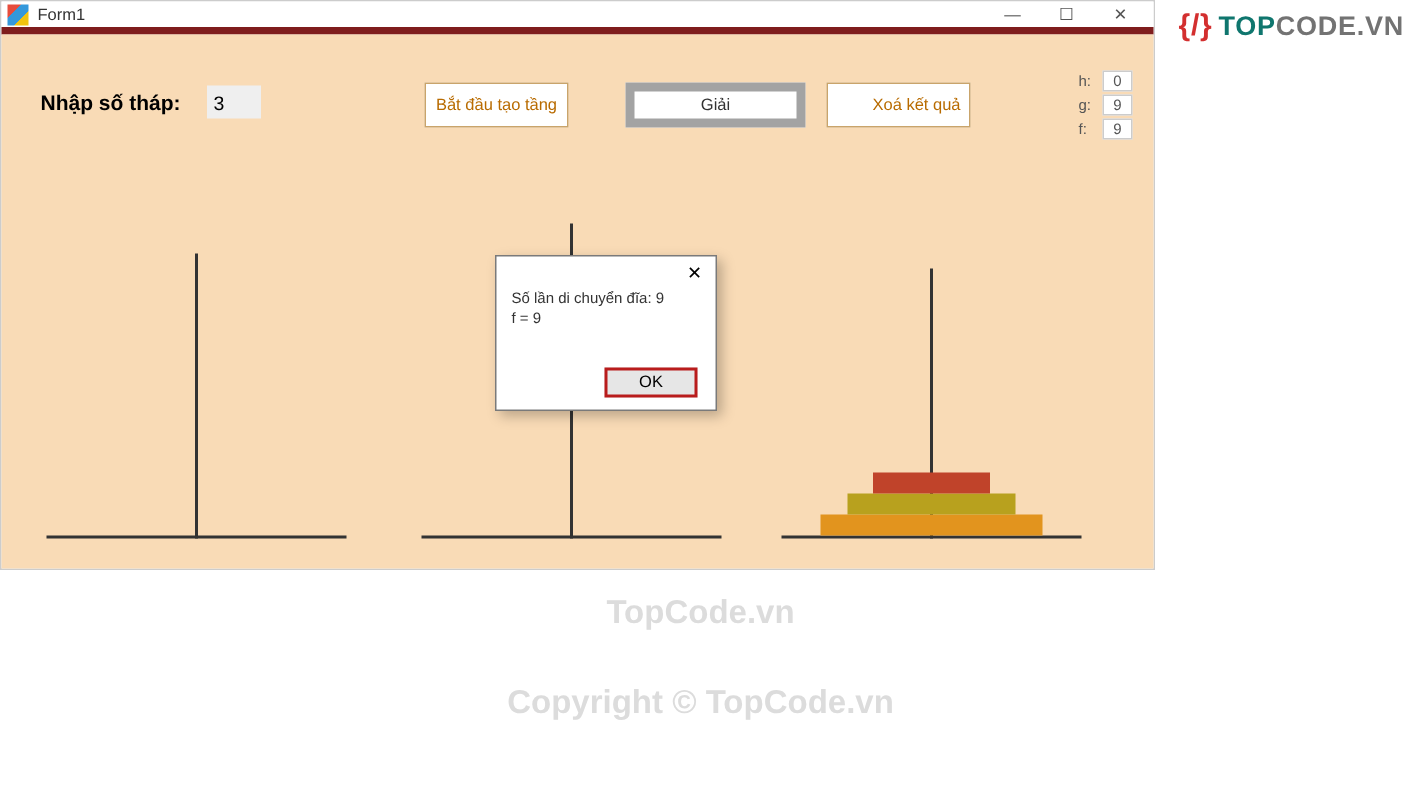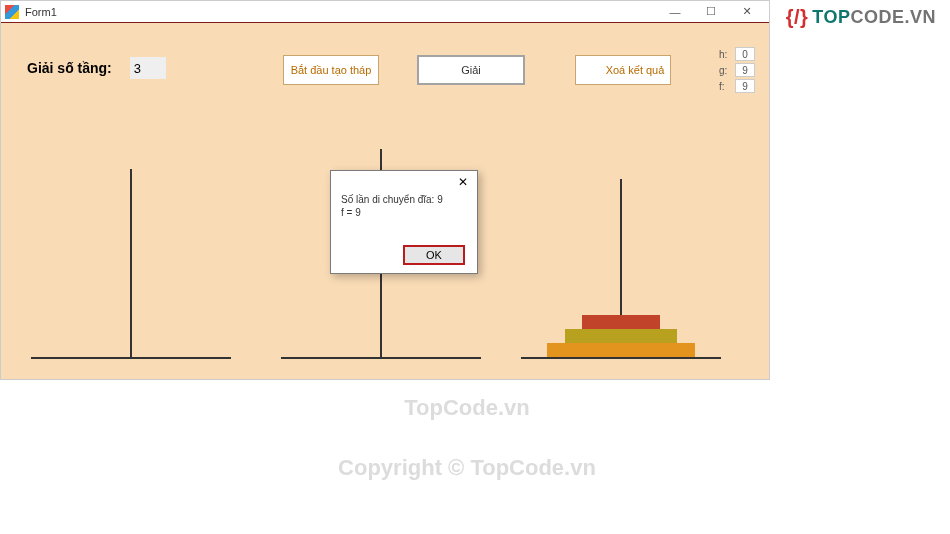--- a/index.html
+++ b/index.html
@@ -19,21 +19,21 @@
       height: 380px;
       background: #ffffff;
       border: 1px solid #cccccc;
     }
     .titlebar {
       height: 22px;
       background: #ffffff;
       display: flex;
       align-items: center;
       padding: 0 4px;
-      border-bottom: 1px solid #7f1d1d;
+      border-bottom: 5px solid #7f1d1d;
     }
     .titlebar-icon {
       width: 14px; height: 14px;
       margin-right: 6px;
       background: linear-gradient(135deg,#e74c3c 0%,#e74c3c 33%,#3498db 33%,#3498db 66%,#f1c40f 66%);
       display:inline-block;
     }
     .titlebar-text { font-size: 11px; color: #333; }
     .titlebar-controls {
       margin-left: auto;
@@ -69,22 +69,22 @@
     .btn {
       position:absolute;
       height: 30px;
       background:#fff;
       border:1px solid #c9a46b;
       color:#b86b00;
       font-size:11px;
       cursor:pointer;
     }
     .btn.start { left: 256px; top:4px; width: 96px; }
-    .btn.solve { left: 390px; top:4px; width: 108px; border:2px solid #a3a3a3; color:#333; }
-    .btn.clear { left: 548px; top:4px; width: 96px; padding-left: 24px; }
+    .btn.solve { left: 390px; top:4px; width: 120px; border:6px solid #a3a3a3; color:#333; }
+    .btn.clear { left: 524px; top:4px; width: 96px; padding-left: 24px; }
 
     .stats {
       position:absolute; right: 6px; top: -4px;
       font-size: 10px; color:#555;
     }
     .stats div { display:flex; align-items:center; margin-bottom:2px;}
     .stats span.k { width: 16px; }
     .stats .v { width:20px; height:14px; border:1px solid #ccc; background:#fff; font-size:10px; display:flex;align-items:center;justify-content:center;}
 
     .towers {
@@ -176,24 +176,24 @@
     <div class="titlebar-controls">
       <div class="titlebar-btn">—</div>
       <div class="titlebar-btn">☐</div>
       <div class="titlebar-btn">✕</div>
     </div>
   </div>
 
   <div class="content">
     <div class="top-row">
       <div class="label-input">
-        <label>Giải số tầng:</label>
+        <label>Nhập số tháp:</label>
         <input type="text" value="3" style="">
       </div>
-      <button class="btn start">Bắt đầu tạo tháp</button>
+      <button class="btn start">Bắt đầu tạo tầng</button>
       <button class="btn solve">Giải</button>
       <button class="btn clear">Xoá kết quả</button>
 
       <div class="stats">
         <div>
             <span class="k">h:</span>
             <span class="v">0</span>
           </div>
         <div>
             <span class="k">g:</span>

